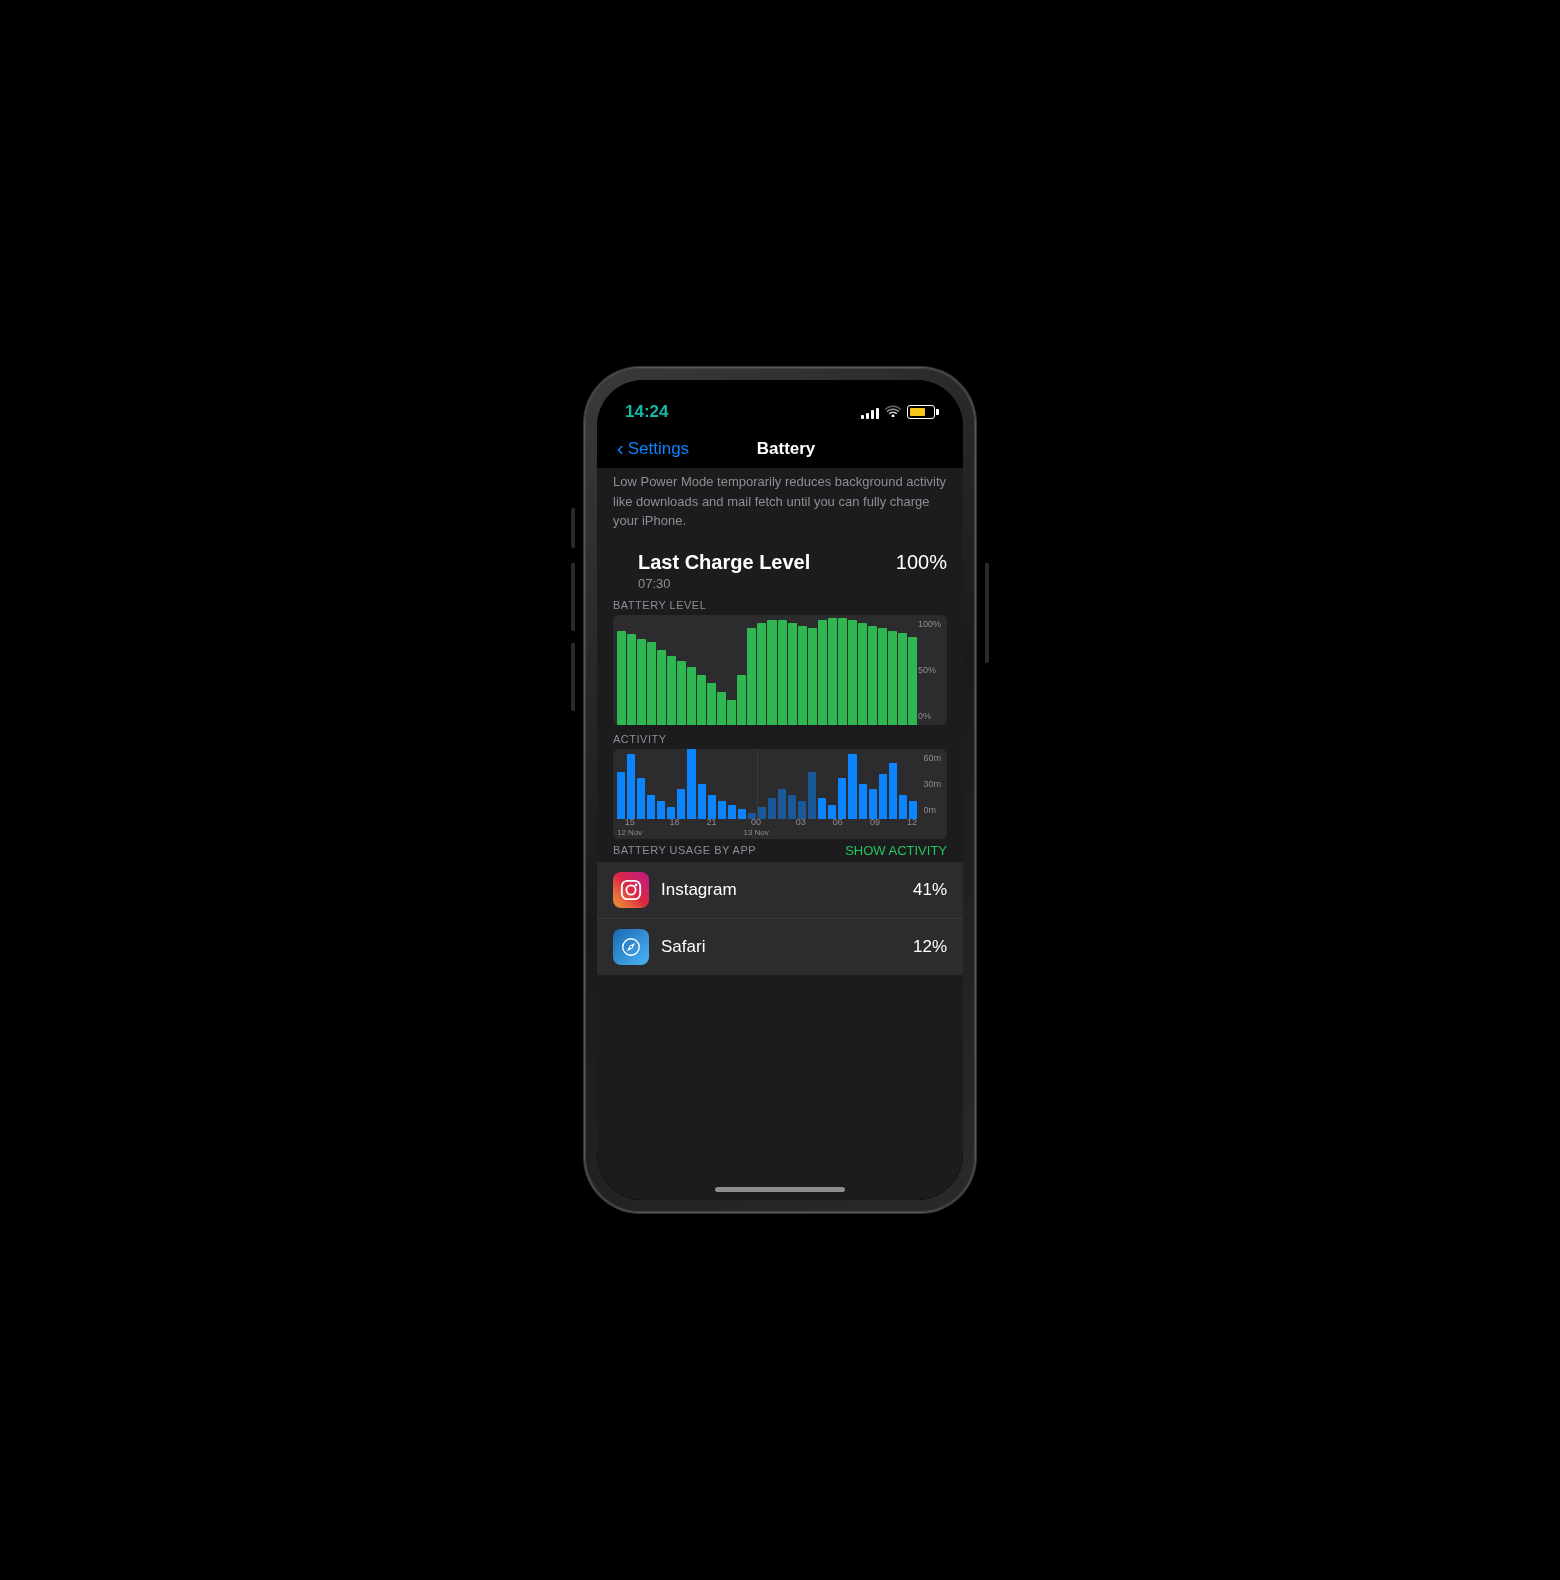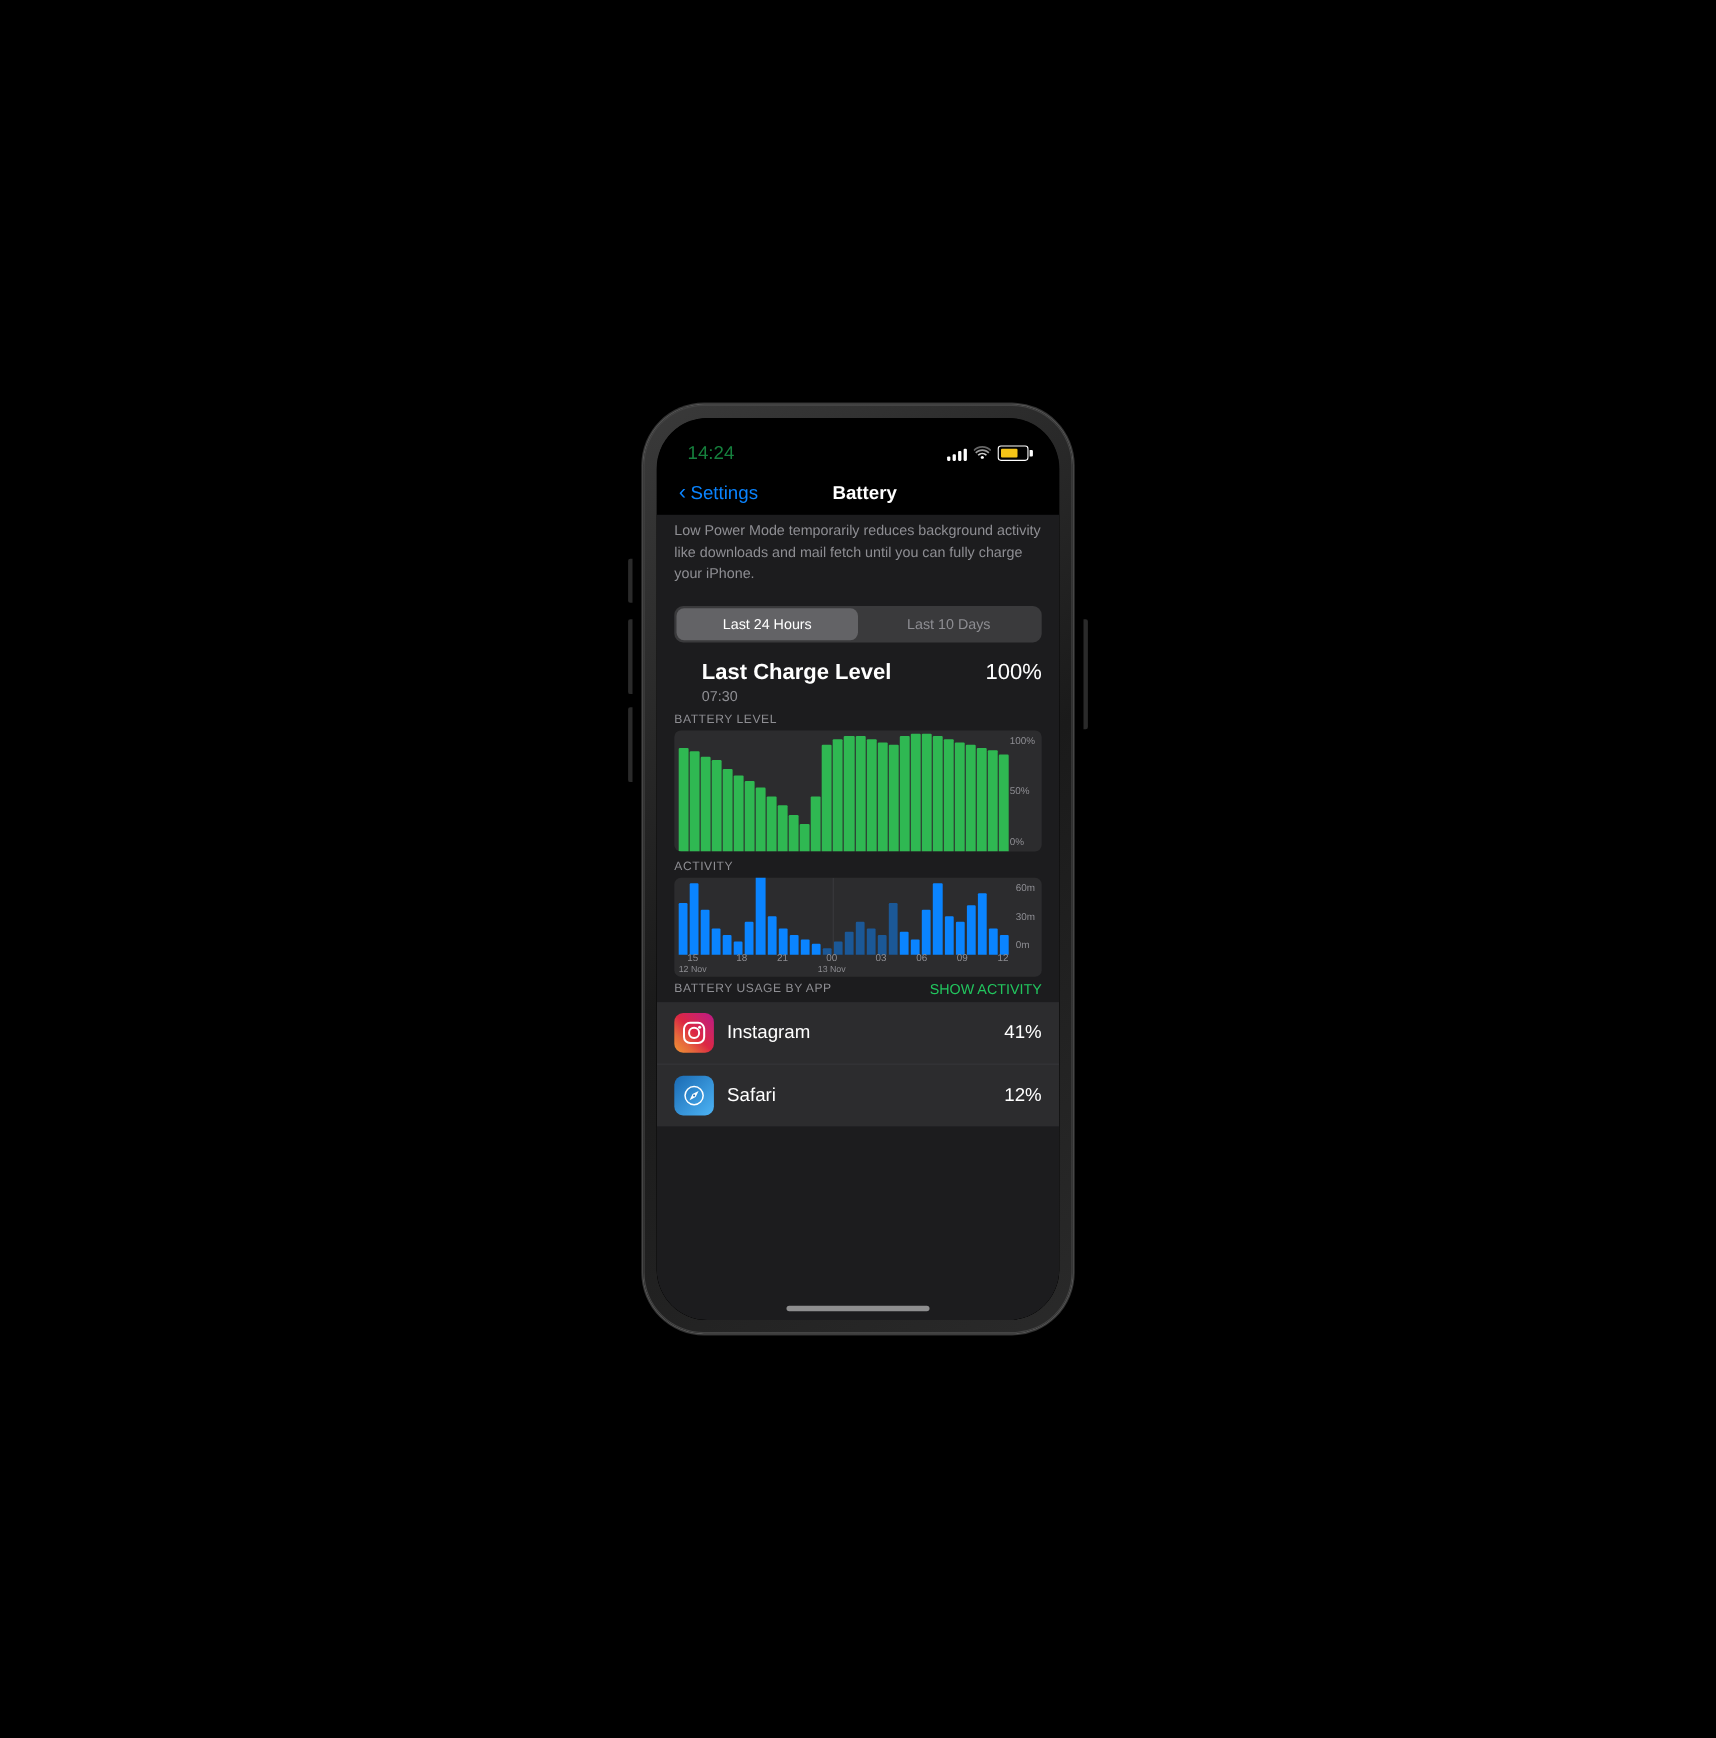--- a/index.html
+++ b/index.html
@@ -83,22 +83,22 @@
     .status-bar {
       display: flex;
       justify-content: space-between;
       align-items: center;
       padding: 14px 28px 0;
       height: 50px;
       flex-shrink: 0;
     }
     .status-time {
       font-size: 17px;
-      font-weight: 400;
-      color: #15803d;
+      font-weight: 700;
+      color: #14b8a6;
     }
     .status-icons {
       display: flex;
       align-items: center;
       gap: 6px;
     }
     .signal-bars {
       display: flex;
       align-items: flex-end;
       gap: 2px;
@@ -522,24 +522,20 @@
           <span>Settings</span>
         </div>
         <div class="nav-title">Battery</div>
       </div>
 
       <div class="content">
 
         <div class="item-desc">Low Power Mode temporarily reduces background activity like downloads and mail fetch until you can fully charge your iPhone.</div>
 
 
-        <div class="tab-selector">
-          <div class="tab-btn active">Last 24 Hours</div>
-          <div class="tab-btn inactive">Last 10 Days</div>
-        </div>
 
         <div class="last-charge-section">
           <div class="last-charge-header">
             <div>
               <div class="last-charge-title">Last Charge Level</div>
               <div class="last-charge-time">07:30</div>
             </div>
             <div class="last-charge-percent">100%</div>
           </div>
         </div>

